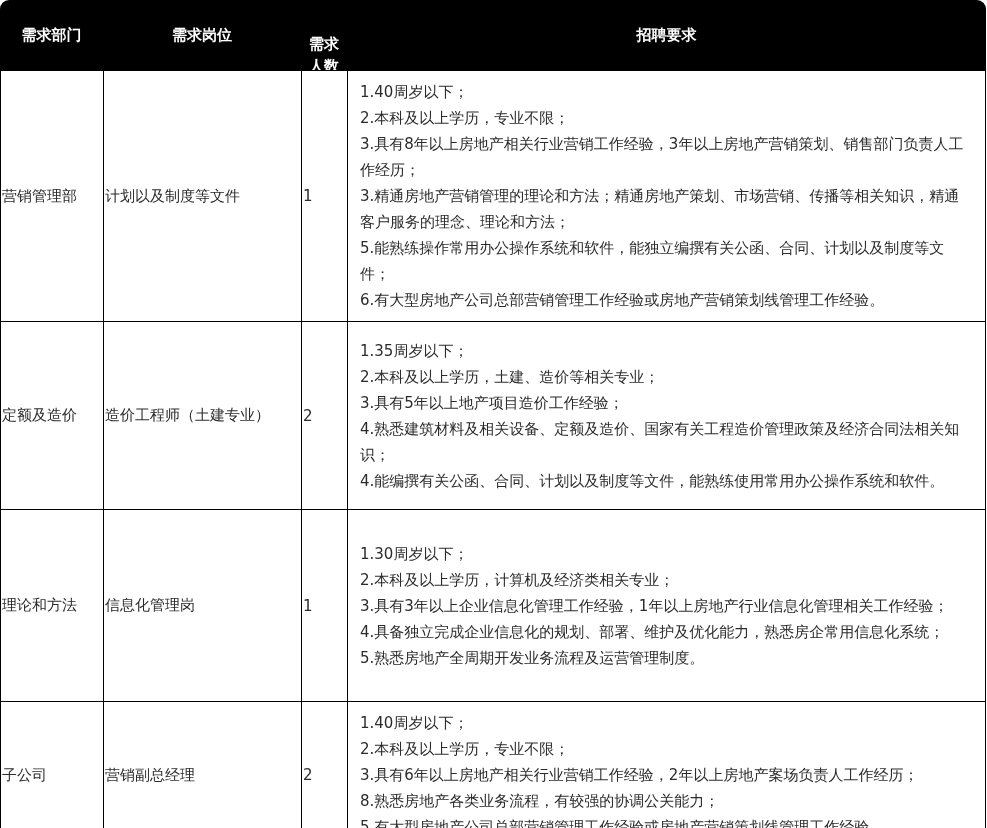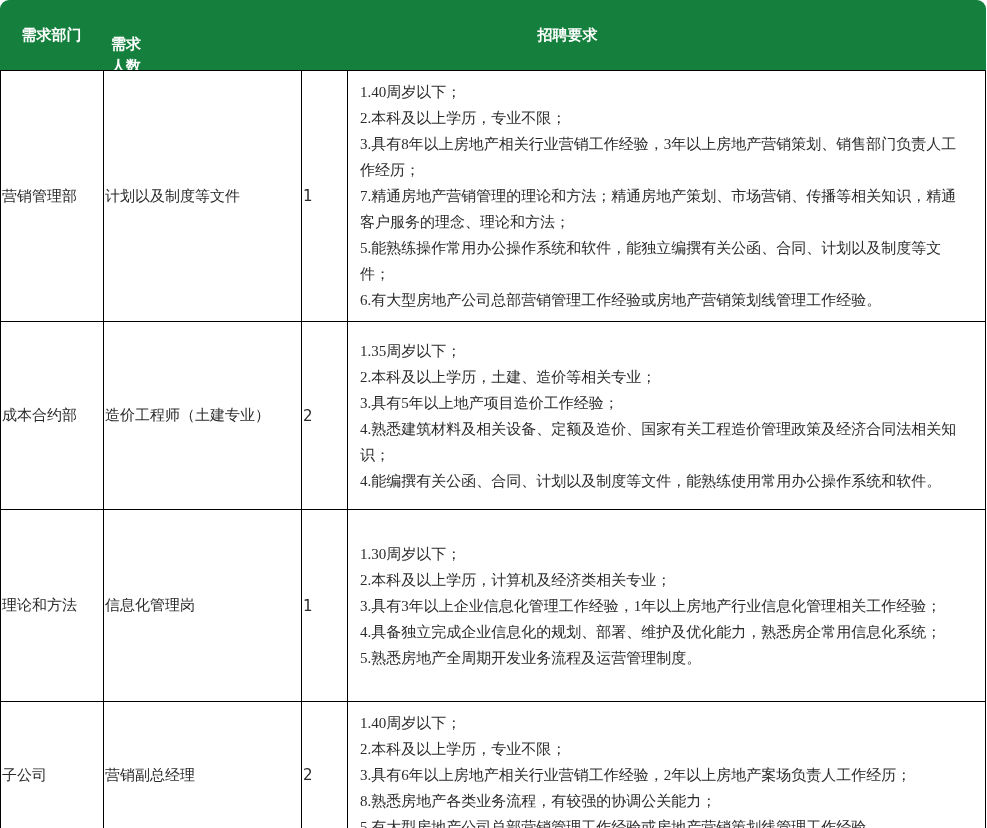--- a/index.html
+++ b/index.html
@@ -9,21 +9,21 @@
     font-family: "DejaVu Sans", "Liberation Sans", sans-serif;
   }
   .recruit-table {
     width: 986px;
     margin: 0;
   }
   
   .thead {
     display: flex;
     height: 70px;
-    background: #15803d;
+    background: #000000;
     color: #ffffff;
     font-weight: bold;
     font-size: 15px;
     border-radius: 9px 9px 0 0;
     overflow: hidden;
   }
   .th {
     display: flex;
     align-items: center;
     justify-content: center;
@@ -51,30 +51,30 @@
   td.center {
     vertical-align: middle;
   }
   td.req {
     vertical-align: middle;
     padding: 8px 14px 8px 12px;
     line-height: 26px;
   }
   .req-line {
     text-align: left;
-    font-family: Liberation Serif, serif;
   }
 </style>
 </head>
 <body>
 
 <div class="recruit-table">
 
   <div class="thead">
     <div class="th c1">需求部门</div>
+    <div class="th c2">需求岗位</div>
     <div class="th c3">需求人数</div>
     <div class="th c4">招聘要求</div>
   </div>
 
   <table class="tbody">
     <colgroup>
       <col style="width:103px">
       <col style="width:198px">
       <col style="width:46px">
       <col>
@@ -82,28 +82,28 @@
 
     <tbody>
         <tr style="height:240px">
       <td class="center">营销管理部</td>
       <td class="center">计划以及制度等文件</td>
       <td class="center">1</td>
       <td class="req">
         <div class="req-line">1.40周岁以下；</div>
         <div class="req-line">2.本科及以上学历，专业不限；</div>
         <div class="req-line">3.具有8年以上房地产相关行业营销工作经验，3年以上房地产营销策划、销售部门负责人工作经历；</div>
-        <div class="req-line">7.精通房地产营销管理的理论和方法；精通房地产策划、市场营销、传播等相关知识，精通客户服务的理念、理论和方法；</div>
+        <div class="req-line">3.精通房地产营销管理的理论和方法；精通房地产策划、市场营销、传播等相关知识，精通客户服务的理念、理论和方法；</div>
         <div class="req-line">5.能熟练操作常用办公操作系统和软件，能独立编撰有关公函、合同、计划以及制度等文件；</div>
         <div class="req-line">6.有大型房地产公司总部营销管理工作经验或房地产营销策划线管理工作经验。</div>
       </td>
     </tr>
 
     <tr style="height:188px">
-      <td class="center">成本合约部</td>
+      <td class="center">定额及造价</td>
       <td class="center">造价工程师（土建专业）</td>
       <td class="center">2</td>
       <td class="req">
         <div class="req-line">1.35周岁以下；</div>
         <div class="req-line">2.本科及以上学历，土建、造价等相关专业；</div>
         <div class="req-line">3.具有5年以上地产项目造价工作经验；</div>
         <div class="req-line">4.熟悉建筑材料及相关设备、定额及造价、国家有关工程造价管理政策及经济合同法相关知识；</div>
         <div class="req-line">4.能编撰有关公函、合同、计划以及制度等文件，能熟练使用常用办公操作系统和软件。</div>
       </td>
     </tr>

